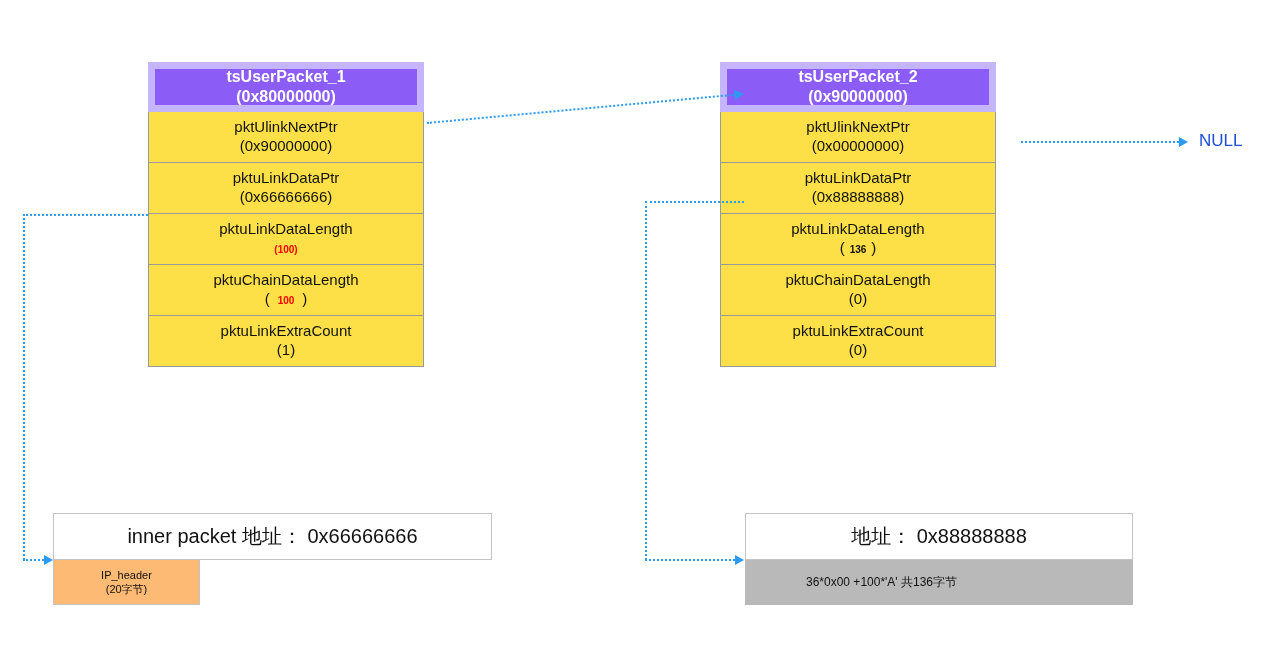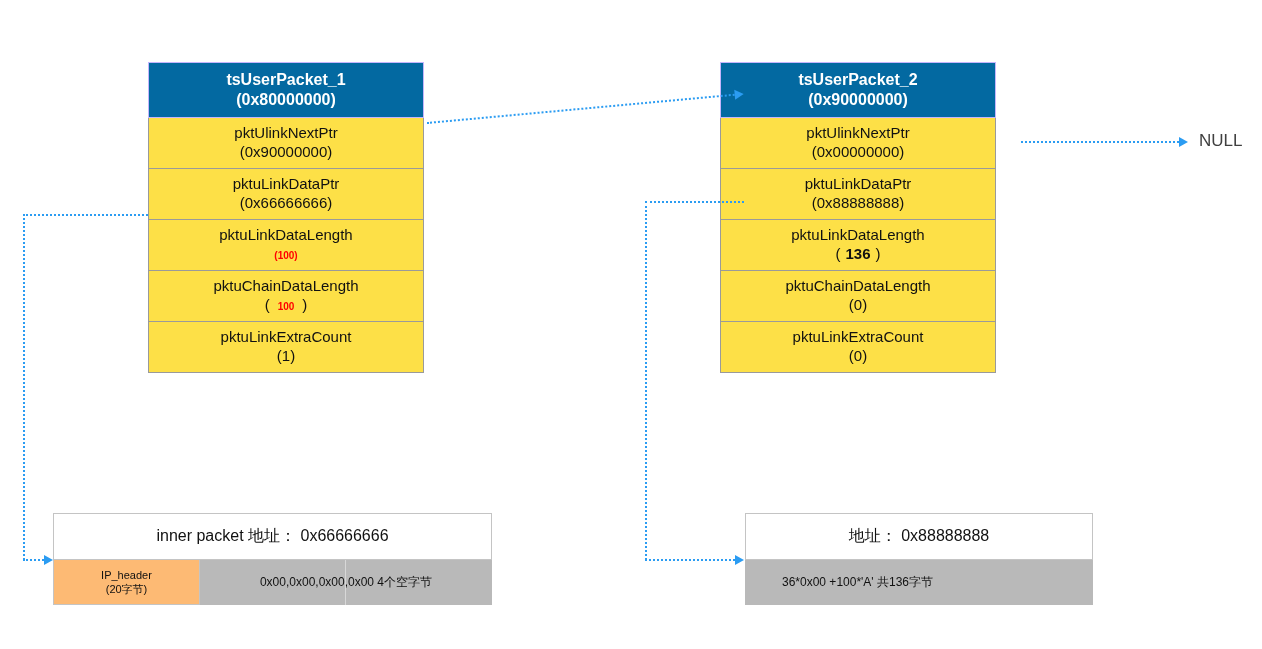--- a/index.html
+++ b/index.html
@@ -4,71 +4,71 @@
 <style>
   html,body { margin:0; padding:0; background:#fff; }
   .canvas {
     position:relative; width:1262px; height:649px; background:#ffffff;
     font-family:"Liberation Sans","DejaVu Sans",sans-serif; color:#111; overflow:hidden;
   }
 
   
   .packet { position:absolute; width:276px; box-sizing:border-box; }
   .pkt-header {
-    box-sizing:border-box; height:56px; background:#0369a1; border:1px solid #c4b5fd;
+    box-sizing:border-box; height:50px; background:#8b5cf6; border:7px solid #c4b5fd;
     color:#fff; font-weight:bold; font-size:16px; line-height:1.25;
     display:flex; flex-direction:column; align-items:center; justify-content:center;
   }
   .pkt-row {
     box-sizing:border-box; height:51px; background:#fde047;
     border:1px solid #9a9a9a; border-top:none;
     display:flex; flex-direction:column; align-items:center; justify-content:center;
     font-size:15px; line-height:1.25;
   }
   .pkt-row .lbl { white-space:nowrap; }
   .pkt-row .val { white-space:nowrap; }
   .red-small  { color:#FF0000; font-weight:bold; font-size:10px; }
-  .blk-small  { color:#111;    font-weight:bold; font-size:15px; }
+  .blk-small  { color:#111;    font-weight:bold; font-size:10px; }
   .sp-wide    { margin:14px 8px; }
   .sp-med     { margin:0 5px; }
 
   
   .buffer { position:absolute; box-sizing:border-box; }
   .buf-title {
     box-sizing:border-box; height:47px; background:#fff; border:1px solid #c4c4c4;
-    display:flex; align-items:center; justify-content:center; font-size:16px;
+    display:flex; align-items:center; justify-content:center; font-size:20px;
   }
   .buf-row { display:flex; height:45px; }
   .cell-ip {
     box-sizing:border-box; width:147px; background:#fdba74;
     border:1px solid #c4c4c4; border-top:none;
     display:flex; flex-direction:column; align-items:center; justify-content:center;
     font-size:11px; line-height:1.3;
   }
   .cell-gray {
     position:relative; flex:1; background:#b9b9b9;
     display:flex; align-items:center; justify-content:center; font-size:12px;
   }
-  .cell-gray.left-text { justify-content:flex-start; padding-left:37px; }
+  .cell-gray.left-text { justify-content:flex-start; padding-left:61px; }
   .cell-divider {
     position:absolute; left:145px; top:0; width:1px; height:100%;
     background:rgba(255,255,255,0.45);
   }
 
   
   .h-line { position:absolute; height:0; border-top:2px dotted #2B9CF2; }
   .v-line { position:absolute; width:0;  border-left:2px dotted #2B9CF2; }
   .head {
     position:absolute; right:-9px; top:-6px; width:0; height:0;
     border-top:5px solid transparent; border-bottom:5px solid transparent;
     border-left:9px solid #2B9CF2;
   }
   .diag { transform-origin:0 50%; }
 
-  .null-label { position:absolute; font-size:17px; color:#404040; }
+  .null-label { position:absolute; font-size:17px; color:#1d4ed8; }
 </style>
 </head>
 <body>
 
 <div class="canvas">
 
   <div class="packet" style="left:148px; top:62px;">
     <div class="pkt-header">
       <div>tsUserPacket_1</div>
       <div>(0x80000000)</div>
@@ -128,28 +128,24 @@
     </div>
   </div>
 
   <div class="buffer" style="left:53px; top:513px; width:439px;">
     <div class="buf-title">inner packet 地址： 0x66666666</div>
     <div class="buf-row">
       <div class="cell-ip">
         <div>IP_header</div>
         <div>(20字节)</div>
       </div>
-      <div class="cell-gray">
-        <div class="cell-divider"></div>
-        <span>0x00,0x00,0x00,0x00 4个空字节</span>
-      </div>
     </div>
   </div>
 
-  <div class="buffer" style="left:745px; top:513px; width:348px;">
+  <div class="buffer" style="left:745px; top:513px; width:388px;">
     <div class="buf-title">地址： 0x88888888</div>
     <div class="buf-row">
       <div class="cell-gray left-text">
         <span>36*0x00 +100*'A' 共136字节</span>
       </div>
     </div>
   </div>
 
   <div class="h-line diag" style="left:427px; top:122px; width:309px; transform:rotate(-5.25deg);">
     <span class="head"></span>

